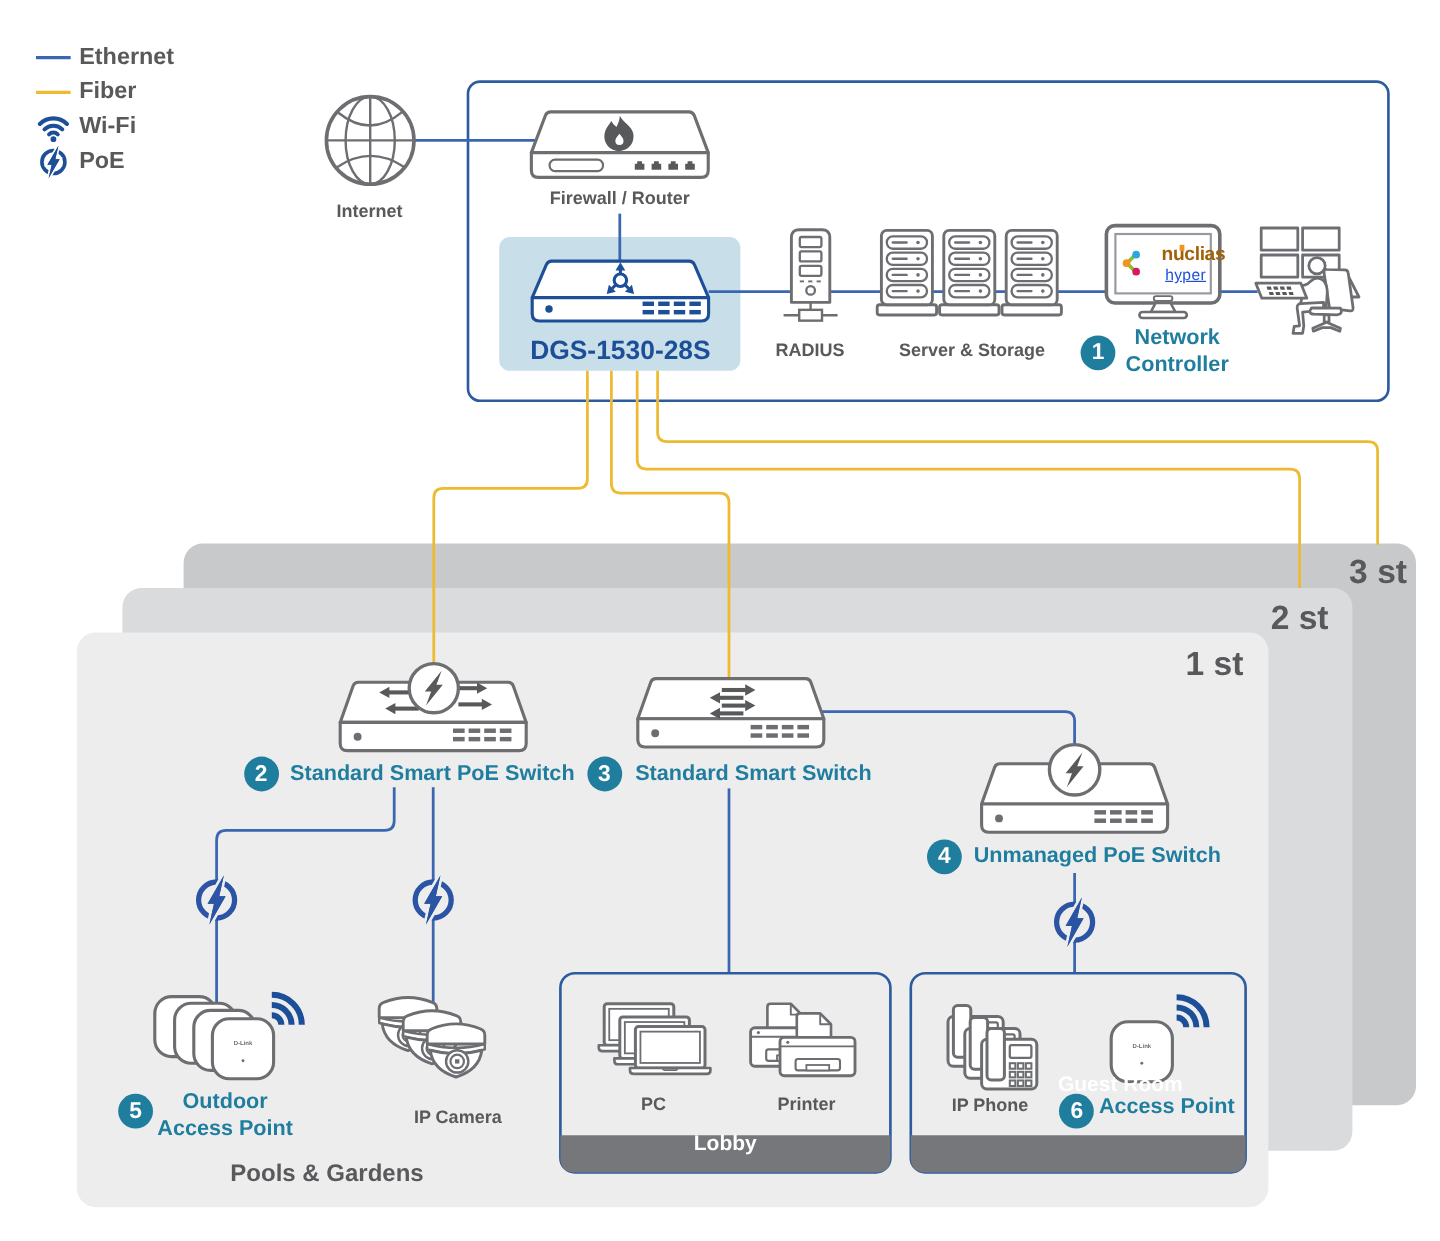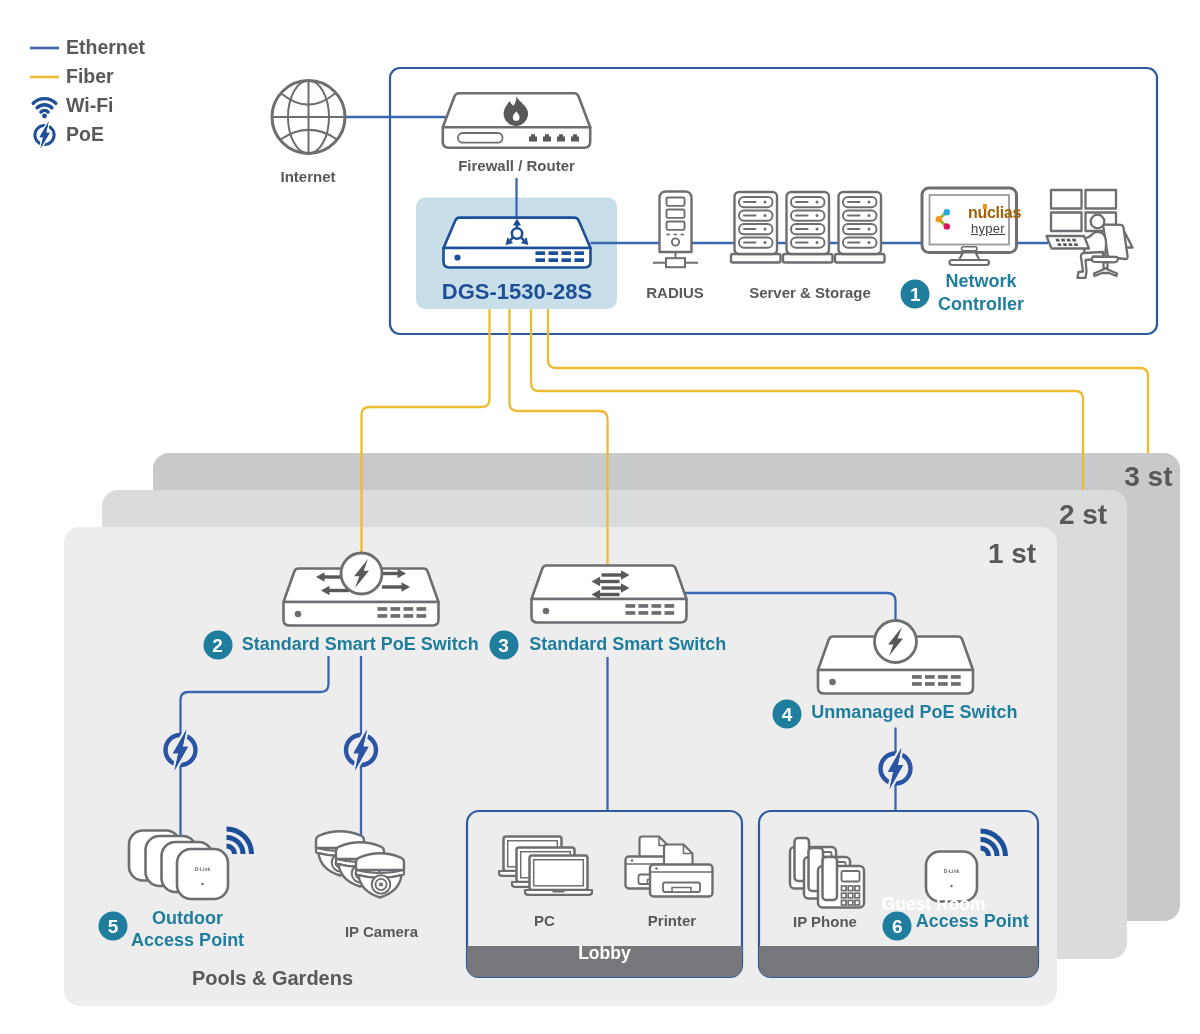--- a/index.html
+++ b/index.html
@@ -32,21 +32,21 @@
   .badge{position:absolute;transform:translate(-50%,-50%);width:29px;height:29px;border-radius:50%;
          background:var(--teal);color:#fff;font-size:19px;font-weight:700;
          display:flex;align-items:center;justify-content:center;}
   .legend{position:absolute;left:30px;top:33px;}
   .legend-row{display:flex;align-items:center;height:29px;}
   .legend-icon{width:29px;margin-right:7px;flex:0 0 29px;display:flex;align-items:center;justify-content:center;}
   .legend-label{color:var(--gray-dark);font-size:19.5px;font-weight:700;}
   .logo-nuclias{position:absolute;left:933px;top:200px;width:73px;height:42px;}
   .logo-brand{position:absolute;left:19px;top:4px;color:#a16207;font-size:16px;font-weight:700;letter-spacing:-0.3px;margin-left:16px;}
   .logo-idot{position:absolute;left:49.7px;top:4.2px;width:4.4px;height:4.4px;background:#f0931f;}
-  .logo-sub{position:absolute;right:1px;top:21px;color:#404040;font-size:13px;font-weight:400;letter-spacing:0.3px;text-decoration:underline;}
+  .logo-sub{position:absolute;right:1px;top:21px;color:#1d4ed8;font-size:13px;font-weight:400;letter-spacing:0.3px;text-decoration:underline;}
 </style>
 </head>
 <body>
 
 <div class="stage">
 
 <svg width="1200" height="1034" viewBox="0 0 1200 1034">
   <defs>
 
     <g id="switch-body">

